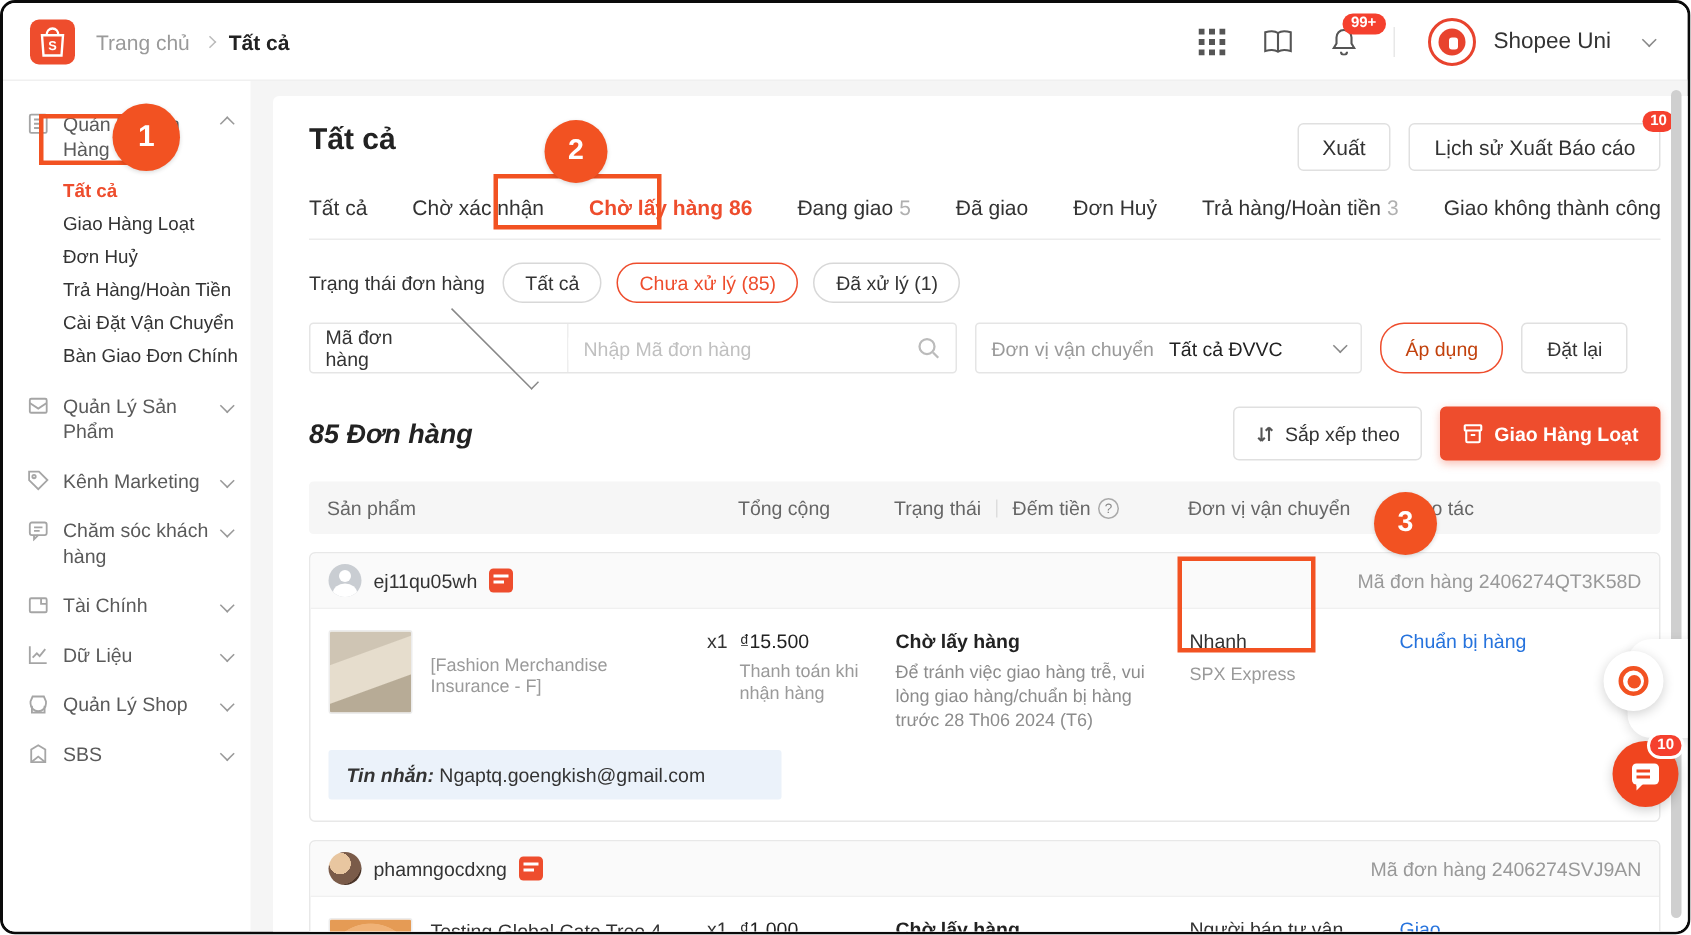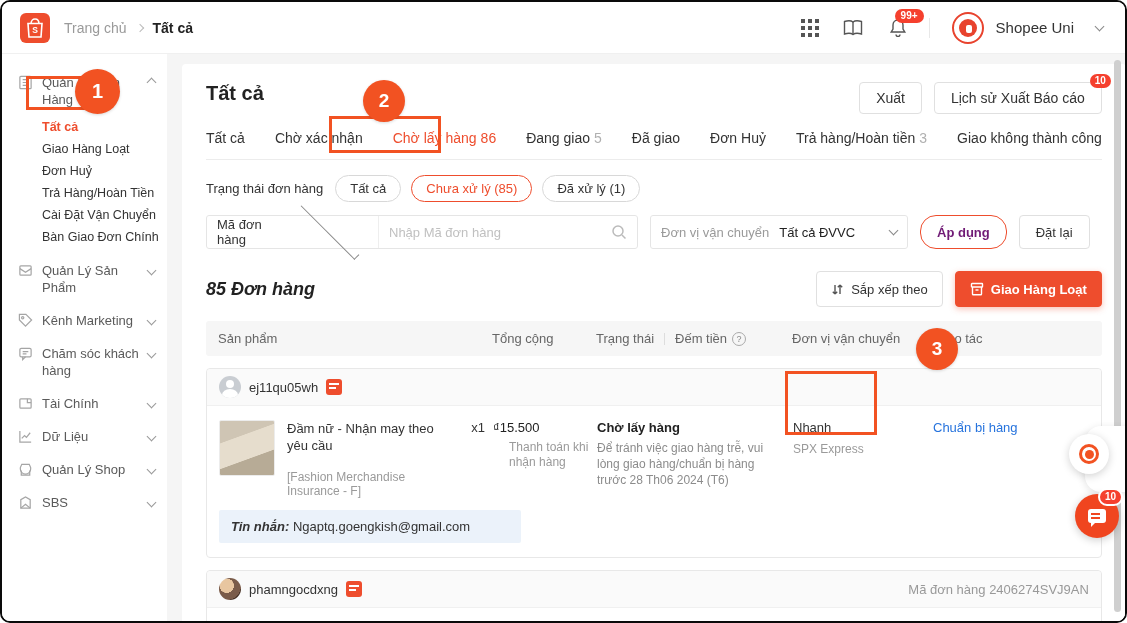--- a/index.html
+++ b/index.html
@@ -6,21 +6,21 @@
   html,body { width:1127px; height:623px; font-family:"Liberation Sans", sans-serif; background:#fff; }
   .screen { position:relative; width:1127px; height:623px; border:2px solid #0a0a0a; border-radius:10px; overflow:hidden; background:#fff; font-size:13px; color:#333; }
 
   
   .topbar { height:52px; display:flex; align-items:center; padding:0 22px 0 18px; background:#fff; border-bottom:1px solid #f0f0f0; }
   .logo { width:30px; height:30px; border-radius:6px; background:#ee4d2d; display:flex; align-items:center; justify-content:center; margin-right:14px; }
   .crumb { color:#9a9a9a; font-size:14px; }
   .crumb-sep { width:6px; height:6px; border-right:1.6px solid #bbb; border-bottom:1.6px solid #bbb; transform:rotate(-45deg); margin:0 10px; display:inline-block; }
   .crumb-cur { color:#222; font-size:14px; font-weight:bold; }
   .topbar-right { margin-left:auto; display:flex; align-items:center; gap:22px; }
-  .tb-icon { width:22px; height:22px; display:flex; align-items:center; justify-content:flex-end; cursor:pointer; position:relative; }
+  .tb-icon { width:22px; height:22px; display:flex; align-items:center; justify-content:center; cursor:pointer; position:relative; }
   .badge99 { position:absolute; top:-8px; left:10px; background:#f5402e; color:#fff; font-size:10px; font-weight:bold; padding:2px 6px; border-radius:9px; line-height:1; }
   .tb-div { width:1px; height:20px; background:#e8e8e8; }
   .avatar-uni { width:32px; height:32px; border-radius:50%; border:2px solid #e8432e; background:#fff; position:relative; }
   .avatar-uni::before { content:""; position:absolute; inset:5px; border-radius:50%; background:#e8432e; }
   .avatar-uni::after { content:""; position:absolute; left:12px; top:11px; width:6px; height:8px; border-radius:2px; background:#fff; }
   .uni-name { font-size:15px; color:#333; margin-left:-10px; }
   .chev { width:7px; height:7px; border-right:1.6px solid #888; border-bottom:1.6px solid #888; display:inline-block; }
   .chev.down { transform:rotate(45deg); margin-top:-3px; }
   .chev.up { transform:rotate(-135deg); margin-top:3px; }
 
@@ -37,27 +37,27 @@
   .side-children { padding:0 0 6px 40px; }
   .side-child { padding:3px 0; font-size:12.5px; color:#333; line-height:16px; cursor:pointer; }
   .side-child.active { color:#ee4d2d; font-weight:bold; }
 
   
   .card { background:#fff; border-radius:4px; padding:18px 24px 0 24px; min-height:546px; position:relative; }
   .title-row { display:flex; align-items:flex-start; }
   .page-title { font-size:20px; font-weight:bold; color:#222; }
   .title-btns { margin-left:auto; display:flex; gap:12px; }
   .btn { background:#fff; border:1px solid #e0e0e0; border-radius:4px; padding:7px 16px; font-size:14px; color:#333; cursor:pointer; font-family:inherit; position:relative; }
-  .btn.orange-outline { border-color:#ee4d2d; color:#701a75; font-weight:bold;border-radius:16px; }
+  .btn.orange-outline { border-color:#ee4d2d; color:#c2410c; font-weight:normal;border-radius:16px; }
   .btn-badge { position:absolute; top:-9px; right:-10px; background:#f5402e; color:#fff; font-size:10px; font-weight:bold; padding:2px 5px; border-radius:8px; line-height:1; }
 
   .tabs { display:flex; gap:30px; margin-top:16px; border-bottom:1px solid #ececec; padding-bottom:13px; }
   .tab { font-size:14px; color:#333; cursor:pointer; white-space:nowrap; }
   .tab .cnt { color:#b0b0b0; margin-left:4px; }
-  .tab.active { color:#ee4d2d; font-weight:normal; }
+  .tab.active { color:#ee4d2d; font-weight:bold; }
   .tab.active .cnt { color:#ee4d2d; }
 
   .status-row { display:flex; align-items:center; gap:10px; margin-top:15px; }
   .status-label { color:#333; margin-right:2px; }
   .pill { border:1px solid #d8d8d8; border-radius:15px; padding:5px 14px; font-size:13px; color:#333; background:#fff; cursor:pointer; }
   .pill.active { border-color:#ee4d2d; color:#ee4d2d; }
 
   .search-row { display:flex; gap:12px; margin-top:13px; }
   .combo { display:flex; align-items:center; border:1px solid #e5e5e5; border-radius:3px; height:34px; width:432px; background:#fff; }
   .combo-select { display:flex; align-items:center; width:172px; padding:0 10px; border-right:1px solid #eee; height:100%; cursor:pointer; }
@@ -94,21 +94,21 @@
   .oc-id { margin-left:auto; color:#999; font-size:13px; }
   .oc-body { display:grid; grid-template-columns:238px 36px 104px 196px 140px 1fr; padding:14px 12px 10px 12px; }
   .prod { display:flex; gap:12px; }
   .thumb { width:56px; height:56px; border:1px solid #ececec; border-radius:2px; flex:none; }
   .thumb.dress { background:linear-gradient(160deg,#cfc5b4 0 30%,#e6ddcd 31% 65%,#b7ab96 66%); }
   .thumb.plush { background:radial-gradient(circle at 50% 60%, #fff 0 28%, #f0b277 29% 70%, #e59b55 71%); }
   .prod-name { font-size:13px; color:#333; line-height:17px; }
   .prod-var { font-size:12px; color:#9a9a9a; margin-top:16px; }
   .qty { font-size:13px; color:#333; text-align:right; padding-right:8px; }
   .price { font-size:13px; color:#222; }
-  .pay { font-size:12px; color:#9a9a9a; margin-top:5px; line-height:15px;margin-left:16px; }
+  .pay { font-size:12px; color:#9a9a9a; margin-top:5px; line-height:15px; }
   .o-status b { font-size:13px; color:#222; display:block; }
   .o-note { font-size:12px; color:#8c8c8c; line-height:16px; margin-top:5px; padding-right:14px; }
   .o-carrier { font-size:13px; color:#333; }
   .o-carrier .sub { font-size:12px; color:#9a9a9a; margin-top:7px; }
   .o-action a { display:block; color:#2673dd; font-size:13px; text-decoration:none; margin-bottom:9px; cursor:pointer; }
   .msg-row { margin:2px 12px 14px 12px; background:#ebf2fa; padding:9px 12px; width:302px; font-size:13px; color:#333; border-radius:2px; }
   .msg-row b { font-weight:bold;font-style:italic; }
 
   
   .ann-rect { position:absolute; border:3px solid #f25222; z-index:40; pointer-events:none; }
@@ -341,26 +341,29 @@
           </div>
           <div>Đơn vị vận chuyển</div>
           <div>Thao tác</div>
         </div>
 
         <div class="order-card">
           <div class="oc-head">
             <div class="oc-avatar person"></div>
             <span class="oc-user">ej11qu05wh</span>
             <span class="chaticon"></span>
+            <span class="oc-id">
+              <span>Mã đơn hàng</span>
+              <span>2406274QT3K58D</span>
+            </span>
           </div>
           <div class="oc-body">
             <div class="prod">
               <div class="thumb dress"></div>
               <div>
-                <div class="prod-name">Đầm nữ - Nhận may theo yêu cầu</div>
                 <div class="prod-var">[Fashion Merchandise Insurance - F]</div>
               </div>
             </div>
             <div class="qty">x1</div>
             <div>
               <div class="price">₫15.500</div>
               <div class="pay">Thanh toán khi nhận hàng</div>
             </div>
             <div class="o-status">
               <b>Chờ lấy hàng</b>

